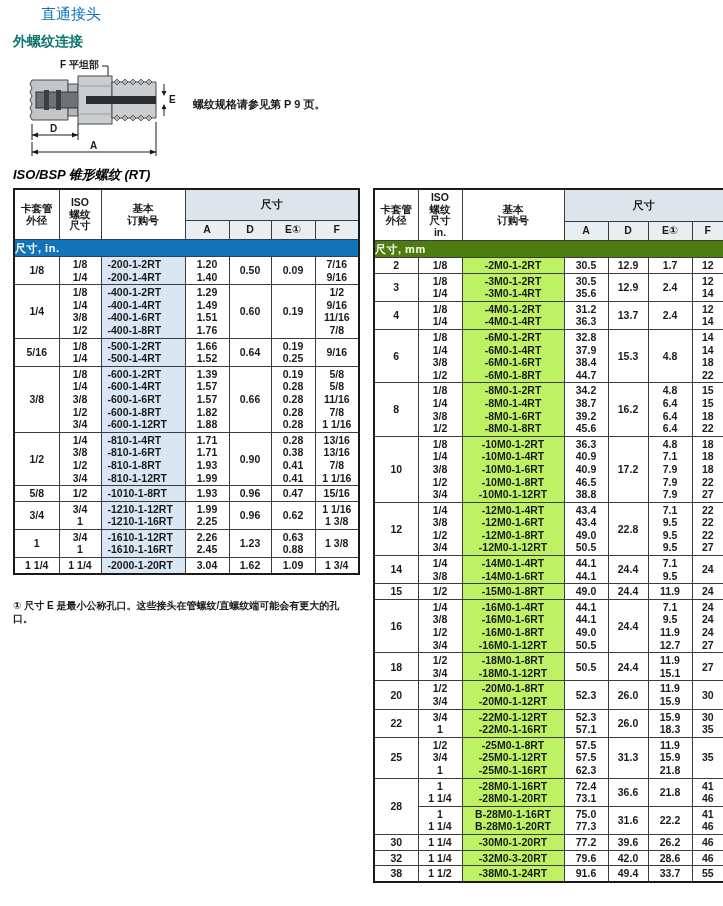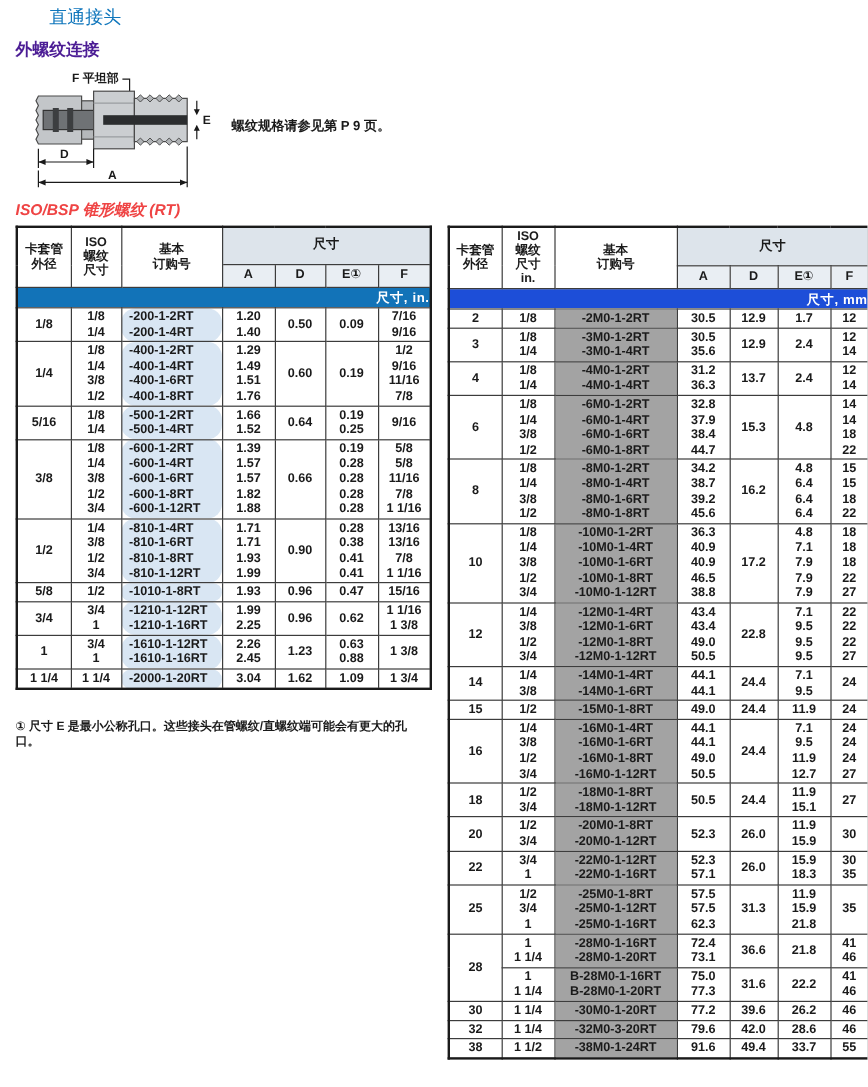--- a/index.html
+++ b/index.html
@@ -1,44 +1,44 @@
 <!DOCTYPE html>
 <html><head>
 <meta charset="utf-8">
 <style>
   html,body{margin:0;padding:0;background:#ffffff;}
   body{font-family:"Liberation Sans","DejaVu Sans",sans-serif;color:#1a1a1a;}
   #page{position:relative;width:723px;height:906px;background:#fff;overflow:hidden;}
 
   .page-title{position:absolute;left:13px;top:5px;font-size:15px;font-weight:normal;color:#0f76bc;margin-left:28px;}
-  .page-subtitle{position:absolute;left:13px;top:33px;font-size:14px;font-weight:bold;color:#4c1d95;}
-  .section-heading{position:absolute;left:13px;top:166px;font-size:13px;font-weight:bold;font-style:italic;color:#ef4444;}
+  .page-subtitle{position:absolute;left:13px;top:33px;font-size:14px;font-weight:bold;color:#0f766e;}
+  .section-heading{position:absolute;left:13px;top:166px;font-size:13px;font-weight:bold;font-style:italic;color:#000000;}
   .thread-note{position:absolute;left:193px;top:97px;font-size:11px;font-weight:bold;}
 
   .diagram{position:absolute;left:28px;top:56px;}
   .diag-label{font-size:10px;font-weight:bold;fill:#1a1a1a;}
 
   .tblwrap{position:absolute;top:188px;}
   .tblwrap.left{left:13px;width:345px;}
   .tblwrap.right{left:373px;width:350px;}
 
   table{border-collapse:collapse;table-layout:fixed;width:100%;border:2px solid #1a1a1a;}
   th,td{border:1px solid #3c3c3c;overflow:hidden;}
   thead th{background:#fff;font-size:10.5px;line-height:11.5px;font-weight:bold;
            white-space:pre-line;vertical-align:middle;text-align:center;padding:2px 0;}
   th.dimgroup{background:#dde4eb;height:26px;font-size:11px;}
   th.dimletter{background:#e9eef3;height:14px;}
-  tr.band td{color:#fff;font-weight:bold;font-size:11px;height:16px;text-align:right;
+  tr.band td{color:#fff;font-weight:bold;font-size:11px;height:16px;text-align:left;
              vertical-align:middle;padding:0;letter-spacing:.5px;}
   .t-in tr.band td{background:#1273b8;}
-  .t-mm tr.band td{background:#1d4ed8;}
+  .t-mm tr.band td{background:#4d7c0f;}
   tbody td{text-align:center;font-size:10.5px;font-weight:bold;vertical-align:middle;padding:1px 1px;}
   .ln{height:12.6px;line-height:12.6px;white-space:nowrap;}
-  .t-in td.pn{background:#d9e6f3;text-align:left;padding-left:6px;border-radius:12px;}
-  .t-mm td.pn{background:#a3a3a3;}
+  .t-in td.pn{background:#d9e6f3;text-align:left;padding-left:6px;}
+  .t-mm td.pn{background:#bef264;}
   .footnote{margin-top:24px;font-size:10px;font-weight:bold;line-height:13px;}
 </style>
 </head>
 <body>
 
 <div id="page">
 
   <div class="page-title">直通接头</div>
   <div class="page-subtitle">外螺纹连接</div>
 

